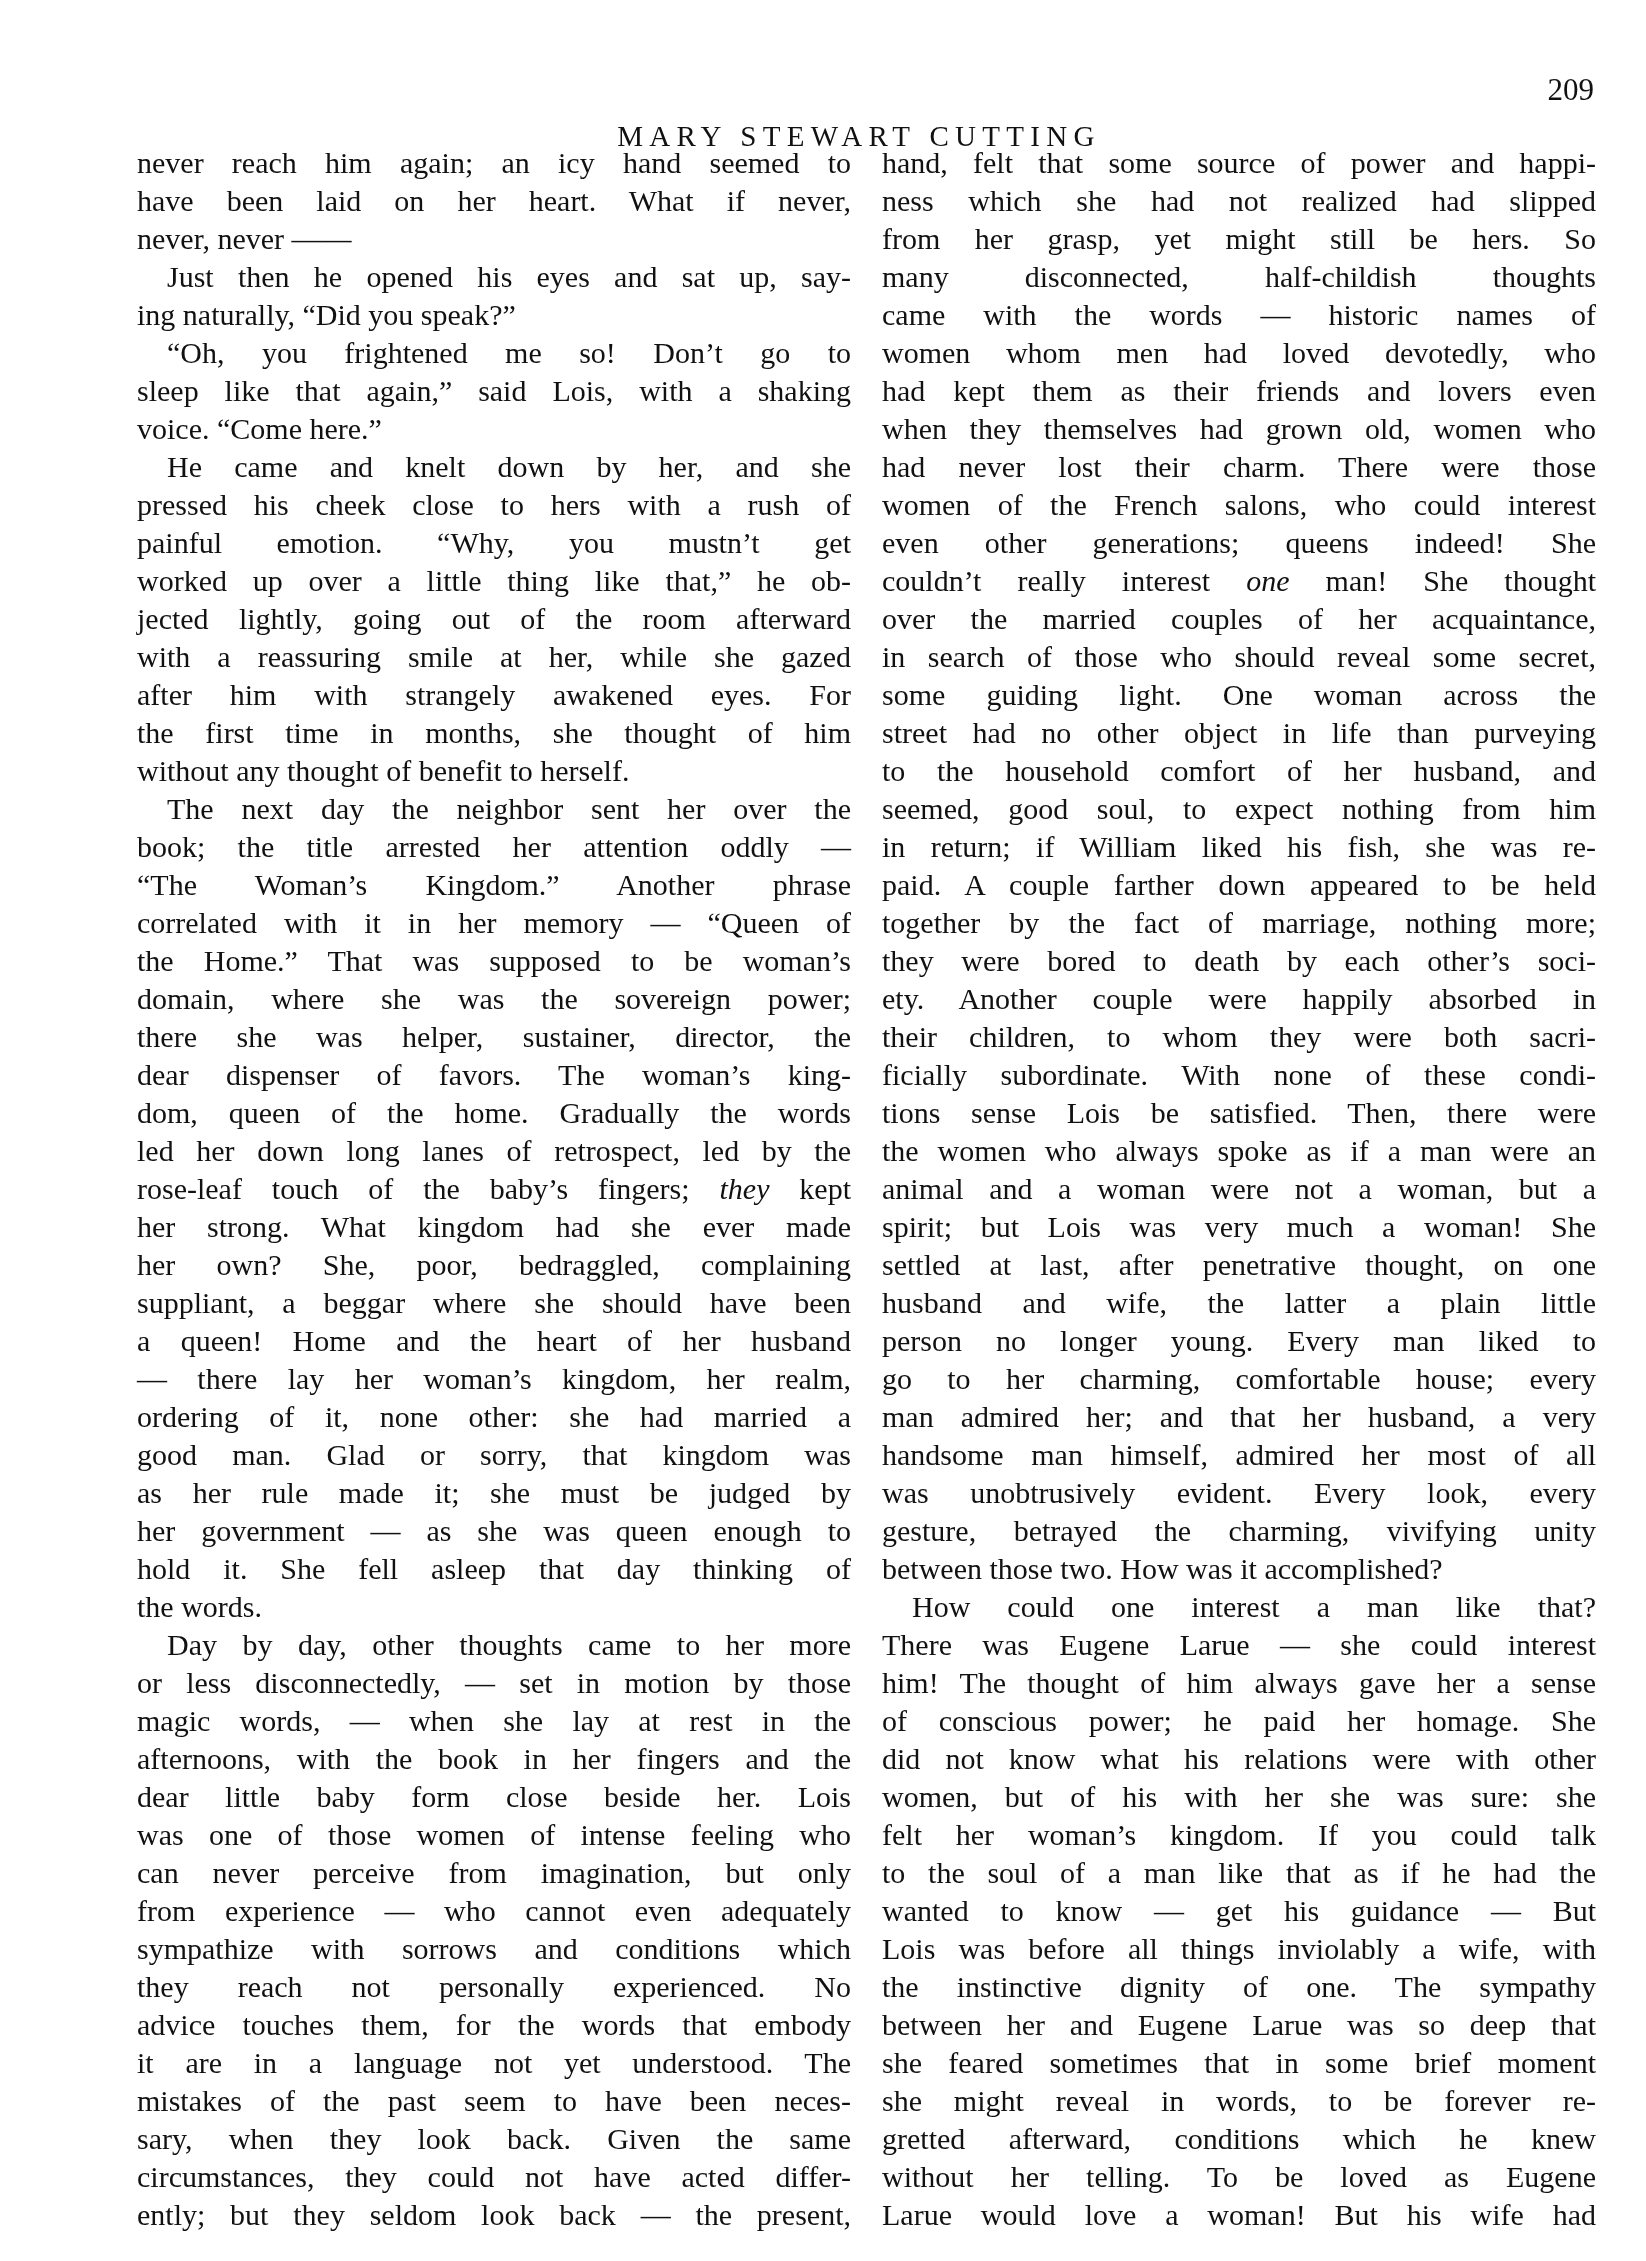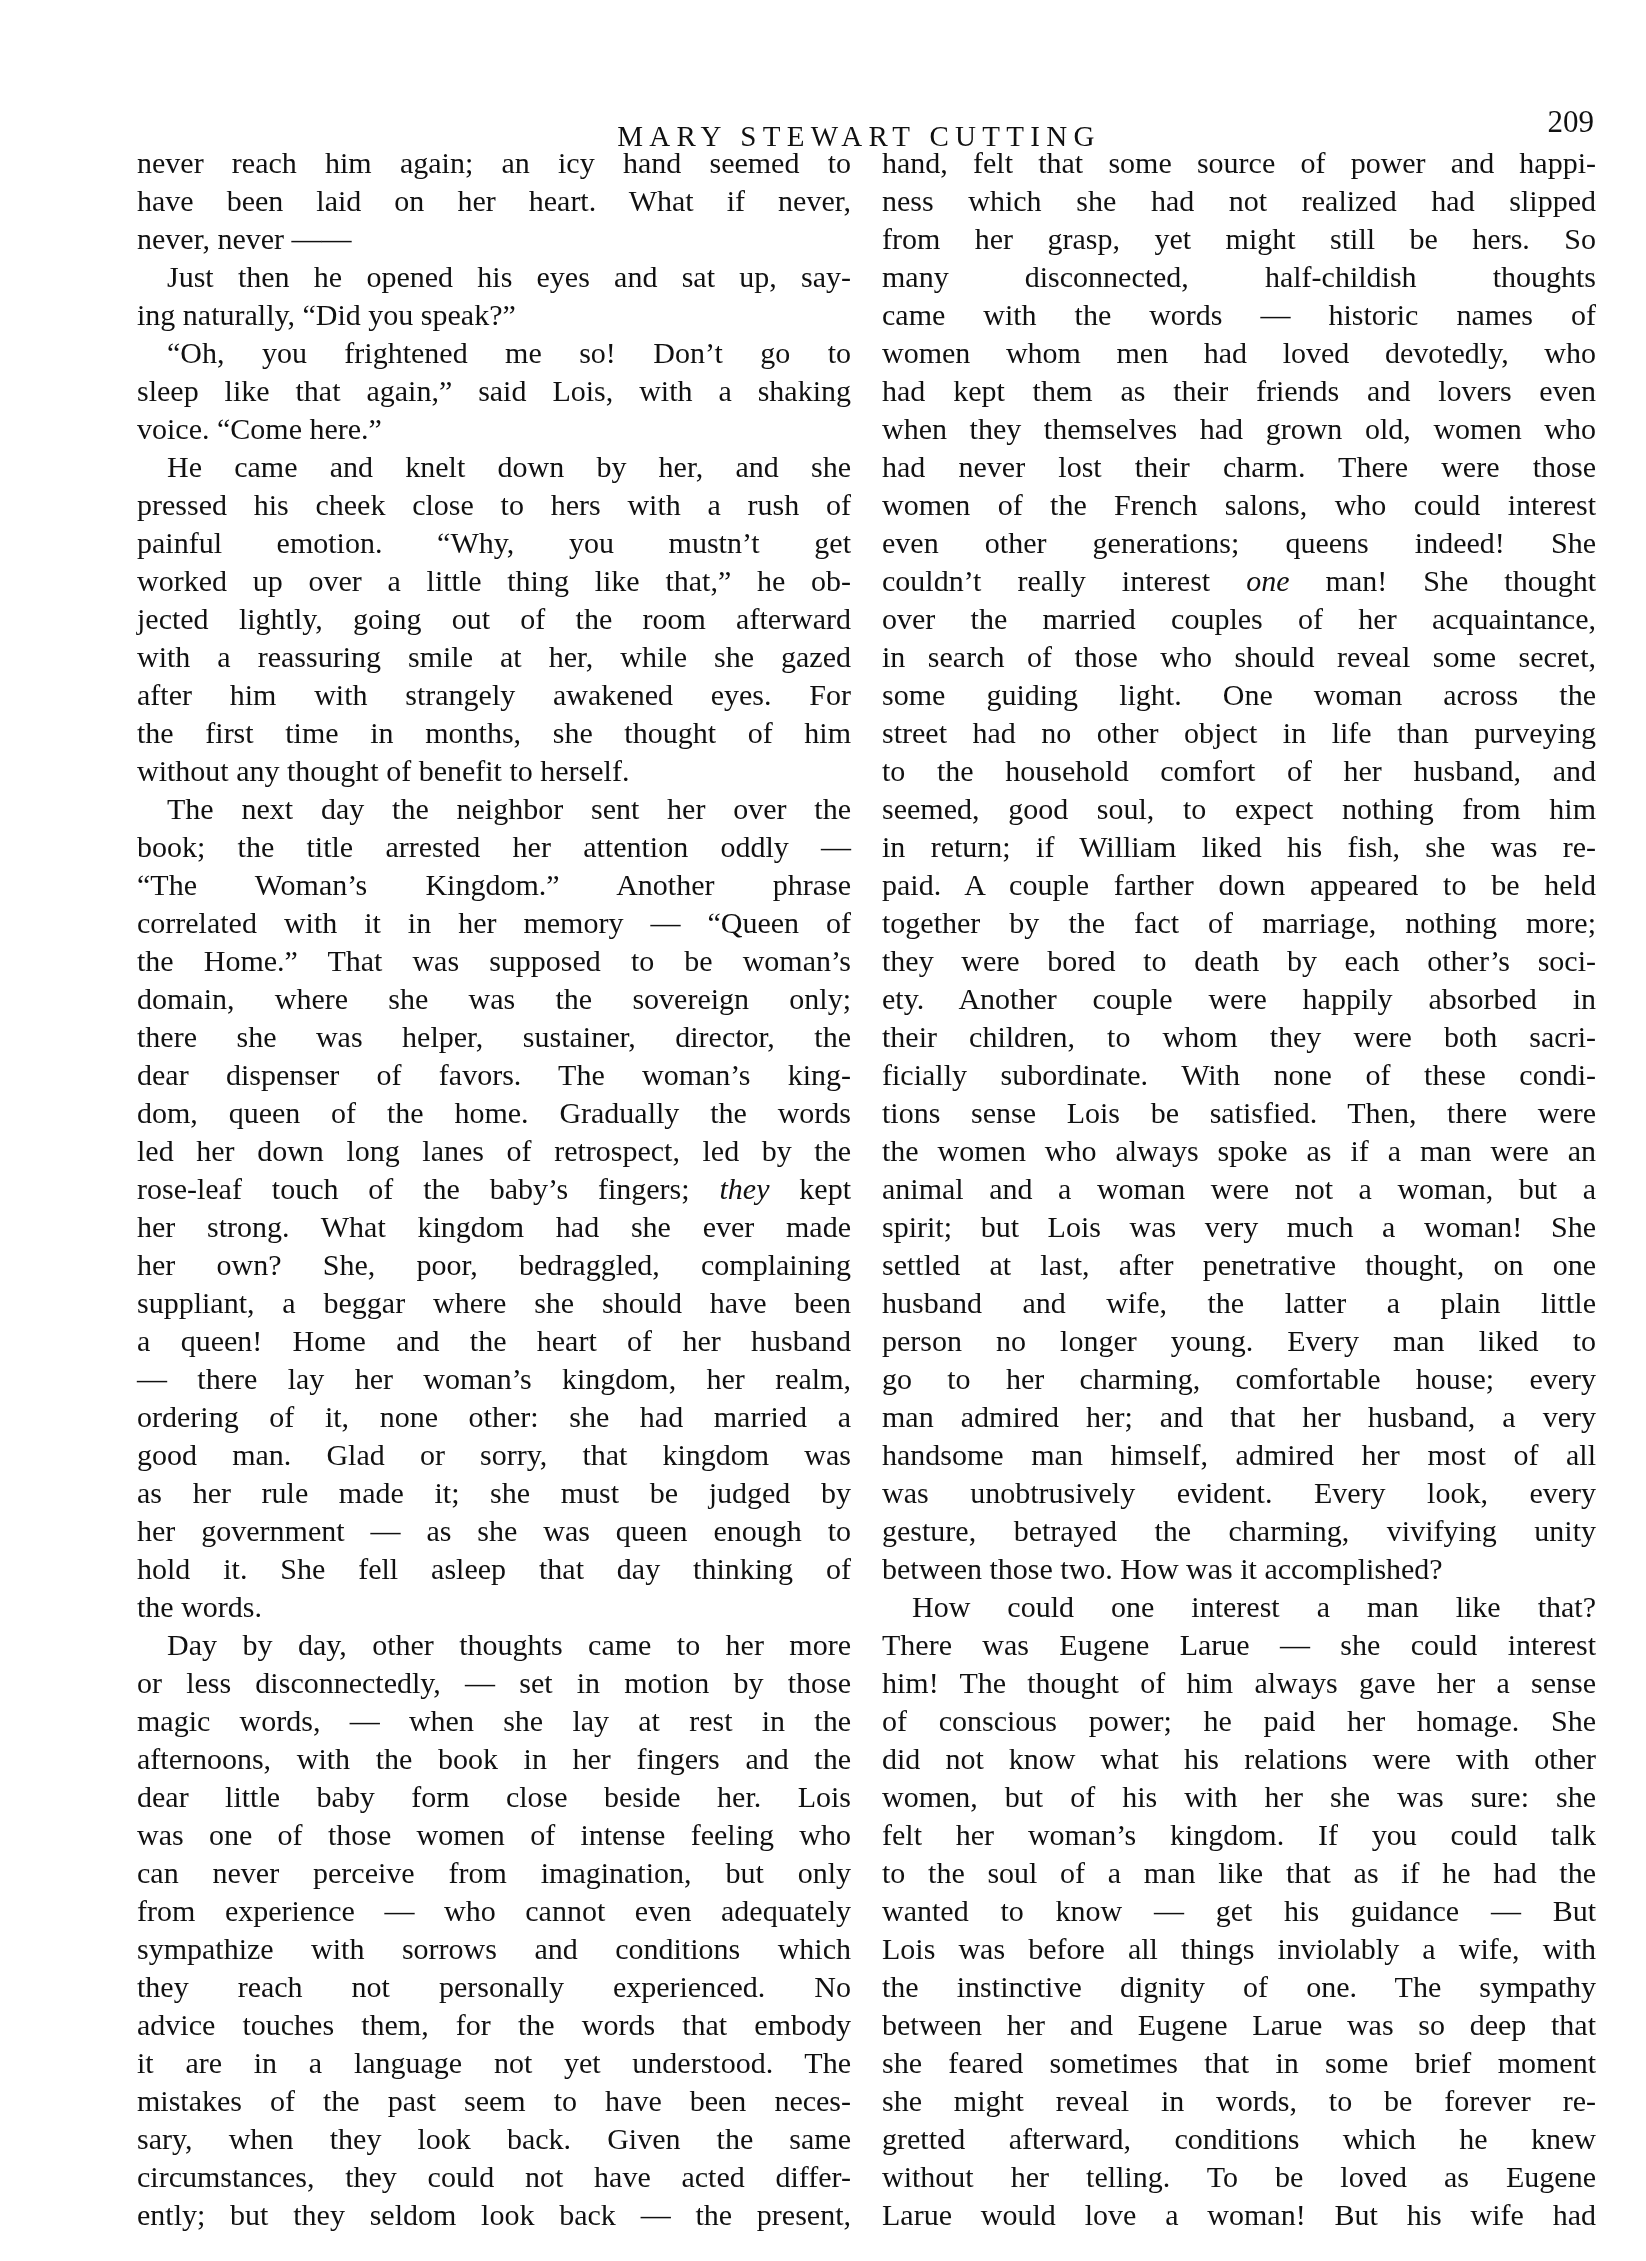--- a/index.html
+++ b/index.html
@@ -1,20 +1,20 @@
 <!DOCTYPE html>
 <html style="font-size:7.2px"><head>
 <meta charset="utf-8">
 <style>
   html, body { margin:0; padding:0; background:#ffffff; }
   body { width:1646px; height:2449px; position:relative; overflow:hidden; color:#111; }
   .header { position:absolute; top:68px; left:0; width:1646px; height:50px; }
   .running-title { position:absolute; left:497px; width:724px; top:3.6px; text-align:center;
     font-family:"Liberation Serif", serif; font-size:29px; letter-spacing:6.3px;margin-top:48px; }
-  .page-number { position:absolute; right:52px; top:3.6px; font-family:"Liberation Serif", serif; font-size:31px;margin-top:32px; }
+  .page-number { position:absolute; right:52px; top:3.6px; font-family:"Liberation Serif", serif; font-size:31px; }
   .column { position:absolute; top:144px; width:714px;
     font-family:"Liberation Serif", serif; font-size:30px; line-height:38px; text-align:justify; hyphens:manual; }
   .col-left { left:137px; }
   .col-right { left:882px; }
   .line { display:block; white-space:nowrap; text-align-last:justify; text-align:justify; }
   .line.last { text-align-last:left; }
   .line.indent { padding-left:30px; }
 </style>
 </head>
 <body>
@@ -40,21 +40,21 @@
     <span class="line">jected lightly, going out of the room afterward</span>
     <span class="line">with a reassuring smile at her, while she gazed</span>
     <span class="line">after him with strangely awakened eyes.  For</span>
     <span class="line">the first time in months, she thought of him</span>
     <span class="line last">without any thought of benefit to herself.</span>
     <span class="line indent">The next day the neighbor sent her over the</span>
     <span class="line">book; the title arrested her attention oddly —</span>
     <span class="line">“The Woman’s Kingdom.”  Another phrase</span>
     <span class="line">correlated with it in her memory — “Queen of</span>
     <span class="line">the Home.”  That was supposed to be woman’s</span>
-    <span class="line">domain, where she was the sovereign only;</span>
+    <span class="line">domain, where she was the sovereign power;</span>
     <span class="line">there she was helper, sustainer, director, the</span>
     <span class="line">dear dispenser of favors.  The woman’s king-</span>
     <span class="line">dom, queen of the home.  Gradually the words</span>
     <span class="line">led her down long lanes of retrospect, led by the</span>
     <span class="line">rose-leaf touch of the baby’s fingers; <em>they</em> kept</span>
     <span class="line">her strong.  What kingdom had she ever made</span>
     <span class="line">her own?  She, poor, bedraggled, complaining</span>
     <span class="line">suppliant, a beggar where she should have been</span>
     <span class="line">a queen!  Home and the heart of her husband</span>
     <span class="line">— there lay her woman’s kingdom, her realm,</span>

